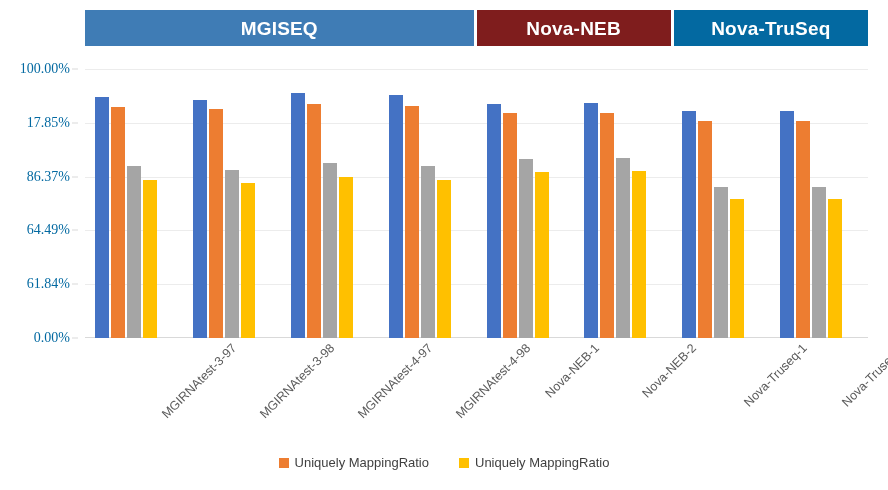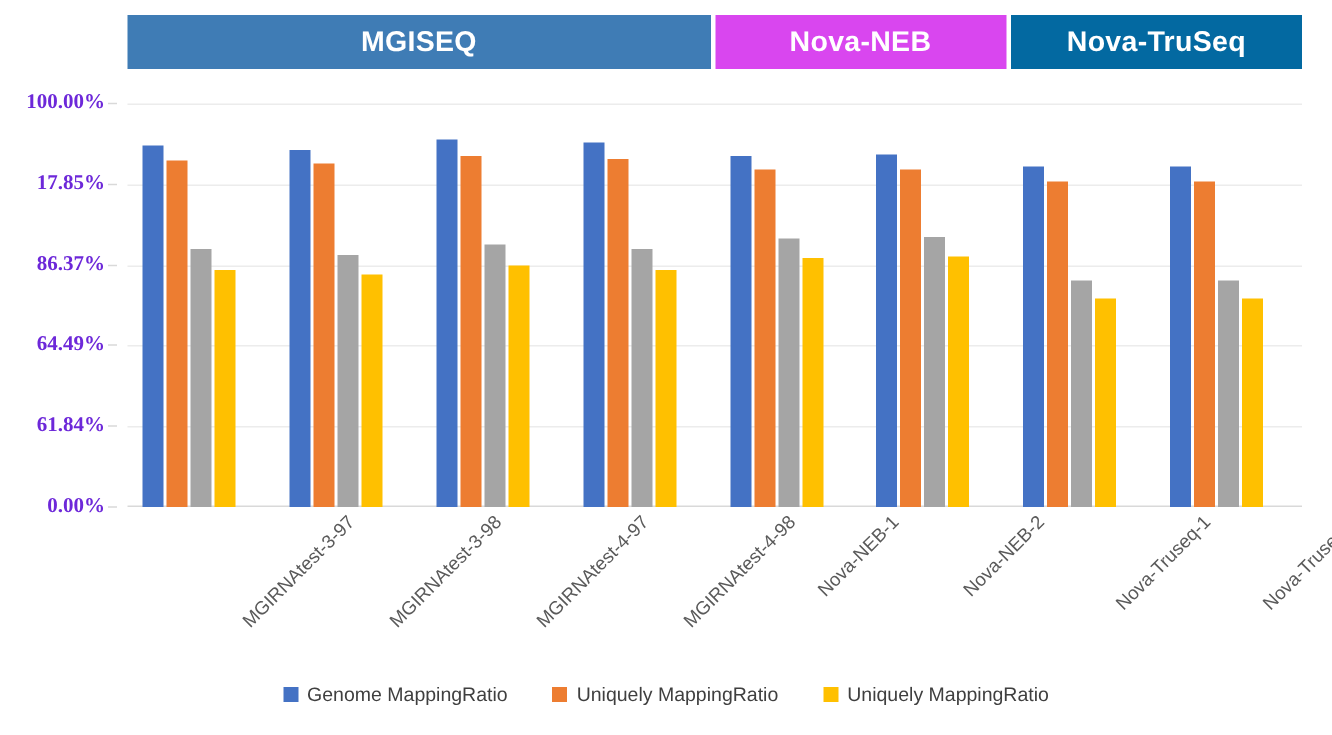--- a/index.html
+++ b/index.html
@@ -100,23 +100,22 @@
     top: 69px;
     width: 78px;
     height: 269px;
   }
   .y-tick-label {
     position: absolute;
     right: 8px;
     transform: translateY(-50%);
     font-family: "Liberation Serif", serif;
     font-size: 14px;
-    color: #6d28d9;
+    color: #0369a1;
     white-space: nowrap;
-    font-weight: bold;
   }
   .y-tick-mark {
     position: absolute;
     right: 0;
     width: 6px;
     height: 1px;
     background: #d9d9d9;
     transform: translateY(-50%);
   }
 
@@ -176,21 +175,21 @@
 </style>
 </head>
 <body>
 
 <div id="chart-root">
 
   <div class="banner-row">
     <div class="banner banner-mgiseq" style="background: rgb(63, 124, 181);">
       <span>MGISEQ</span>
     </div>
-    <div class="banner banner-neb" style="background: #d946ef;">
+    <div class="banner banner-neb" style="background: #7f1d1d;">
       <span>Nova-NEB</span>
     </div>
     <div class="banner banner-tru" style="background: #0369a1;">
       <span>Nova-TruSeq</span>
     </div>
   </div>
 
   <div class="y-axis" id="y-axis">
       <div class="y-tick-label" style="top: 0%;">100.00%</div>
       <div class="y-tick-mark" style="top: 0%;"></div>
@@ -289,24 +288,20 @@
       <div class="x-label-slot" style="left: 632.273px;">
         <div class="x-label">Nova-Truseq-1</div>
       </div>
       <div class="x-label-slot" style="left: 730.148px;">
         <div class="x-label">Nova-Truseq-2</div>
       </div>
     </div>
 
   <div class="legend" id="legend">
       <div class="legend-item">
-        <span class="legend-swatch" style="background: rgb(68, 114, 196);"></span>
-        <span class="legend-label">Genome MappingRatio</span>
-      </div>
-      <div class="legend-item">
         <span class="legend-swatch" style="background: rgb(237, 125, 49);"></span>
         <span class="legend-label">Uniquely MappingRatio</span>
       </div>
       <div class="legend-item">
         <span class="legend-swatch" style="background: rgb(255, 192, 0);"></span>
         <span class="legend-label">Uniquely MappingRatio</span>
       </div>
     </div>
 
 </div>

